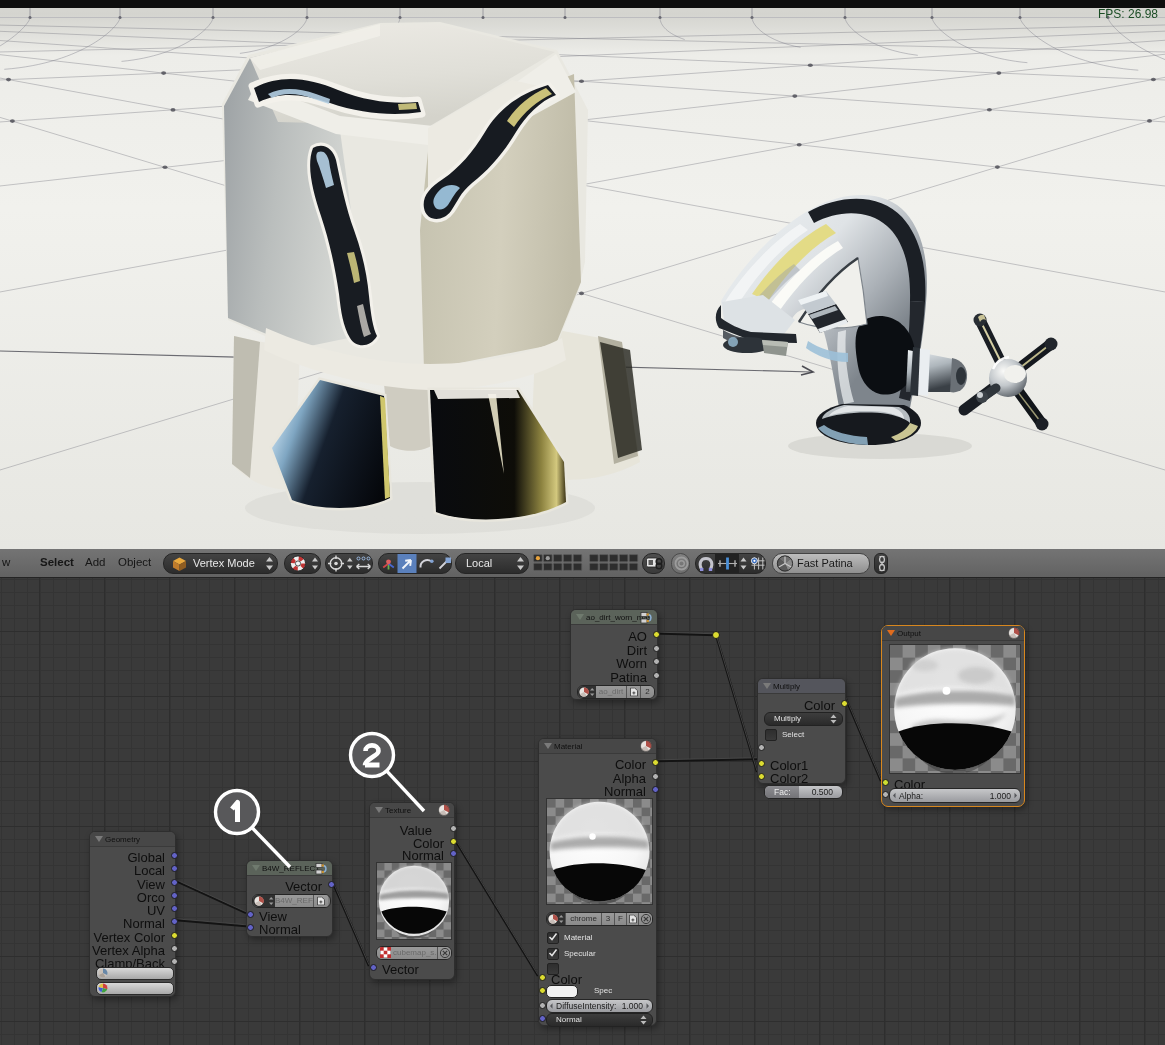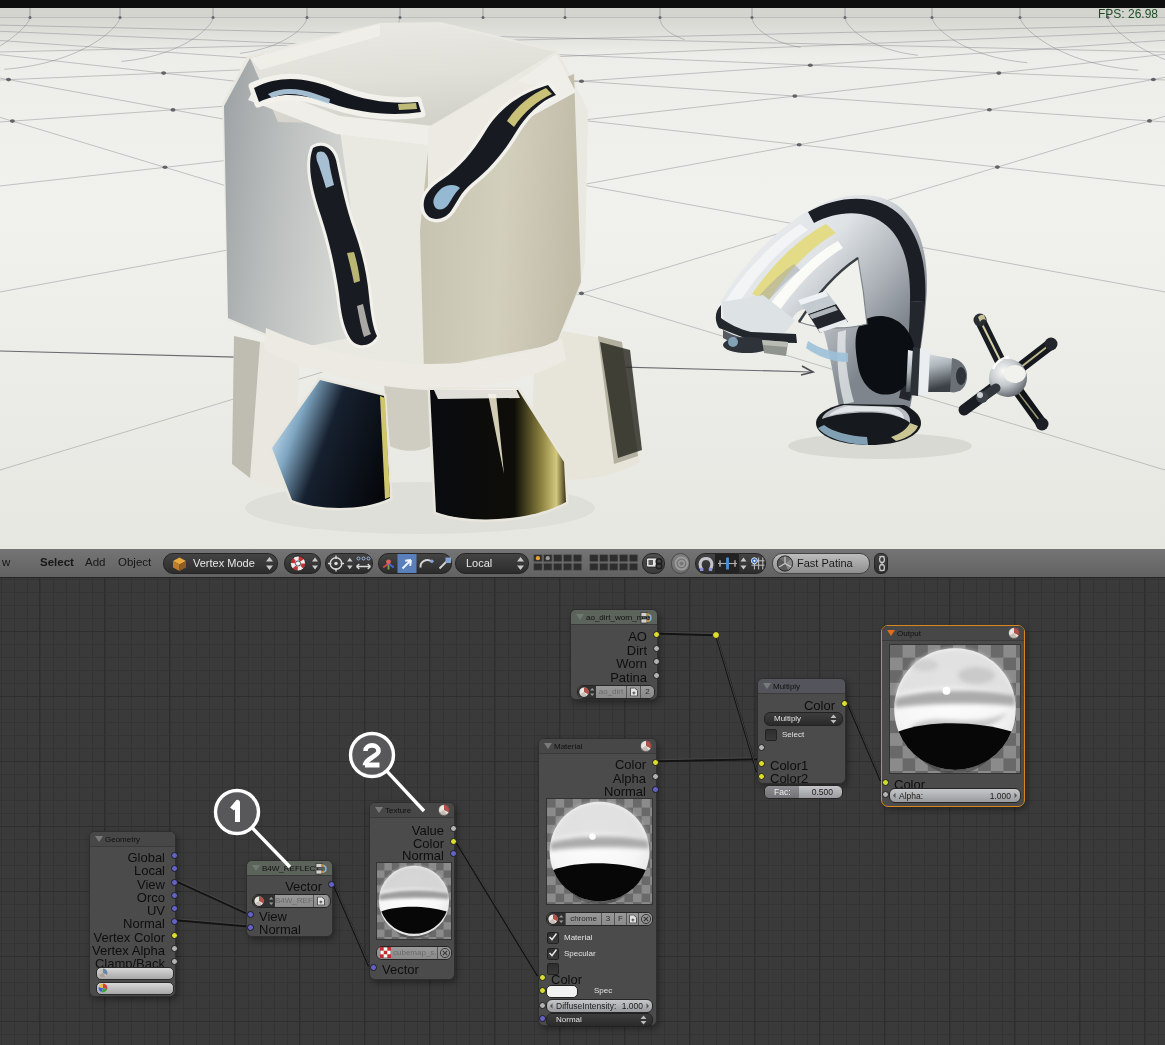--- a/index.html
+++ b/index.html
@@ -512,21 +512,21 @@
           <div class="tri" style="border-top-color:#7a7a7a;"></div>
           <div class="ttl">Texture</div>
           <svg width="12" height="12" style="position:absolute;right:4px;top:1px;">
             <circle cx="6" cy="6" r="5.5" fill="#e8e4e0"></circle>
             <path d="M6 6 L6 0.5 A5.5 5.5 0 0 1 11 8.5 Z" fill="#b05048"></path>
             <path d="M6 6 L1 8.5 A5.5 5.5 0 0 0 9 10.5 Z" fill="#c8beb8"></path>
             <circle cx="6" cy="6" r="5.5" fill="none" stroke="#333" stroke-width="0.6"></circle>
           </svg>
         </div>
         <div class="sock s-val" style="left:calc(100% - 4px);top:22px;"></div>
-        <div class="slabel" style="right:10px;top:20px;">Value</div>
+        <div class="slabel" style="right:22px;top:20px;">Value</div>
         <div class="sock s-col" style="left:calc(100% - 4px);top:35px;"></div>
         <div class="slabel" style="right:10px;top:33px;">Color</div>
         <div class="sock s-vec" style="left:calc(100% - 4px);top:47px;"></div>
         <div class="slabel" style="right:10px;top:45px;">Normal</div>
         <svg width="74" height="76" style="position:absolute;left:6px;top:59px;border:1px solid #333;">
           <defs>
             <pattern id="chk6_59" width="14.8" height="14.8" patternUnits="userSpaceOnUse">
               <rect width="14.8" height="14.8" fill="#8b8b8b"></rect>
               <rect width="7.4" height="7.4" fill="#696969"></rect>
               <rect x="7.4" y="7.4" width="7.4" height="7.4" fill="#696969"></rect>

